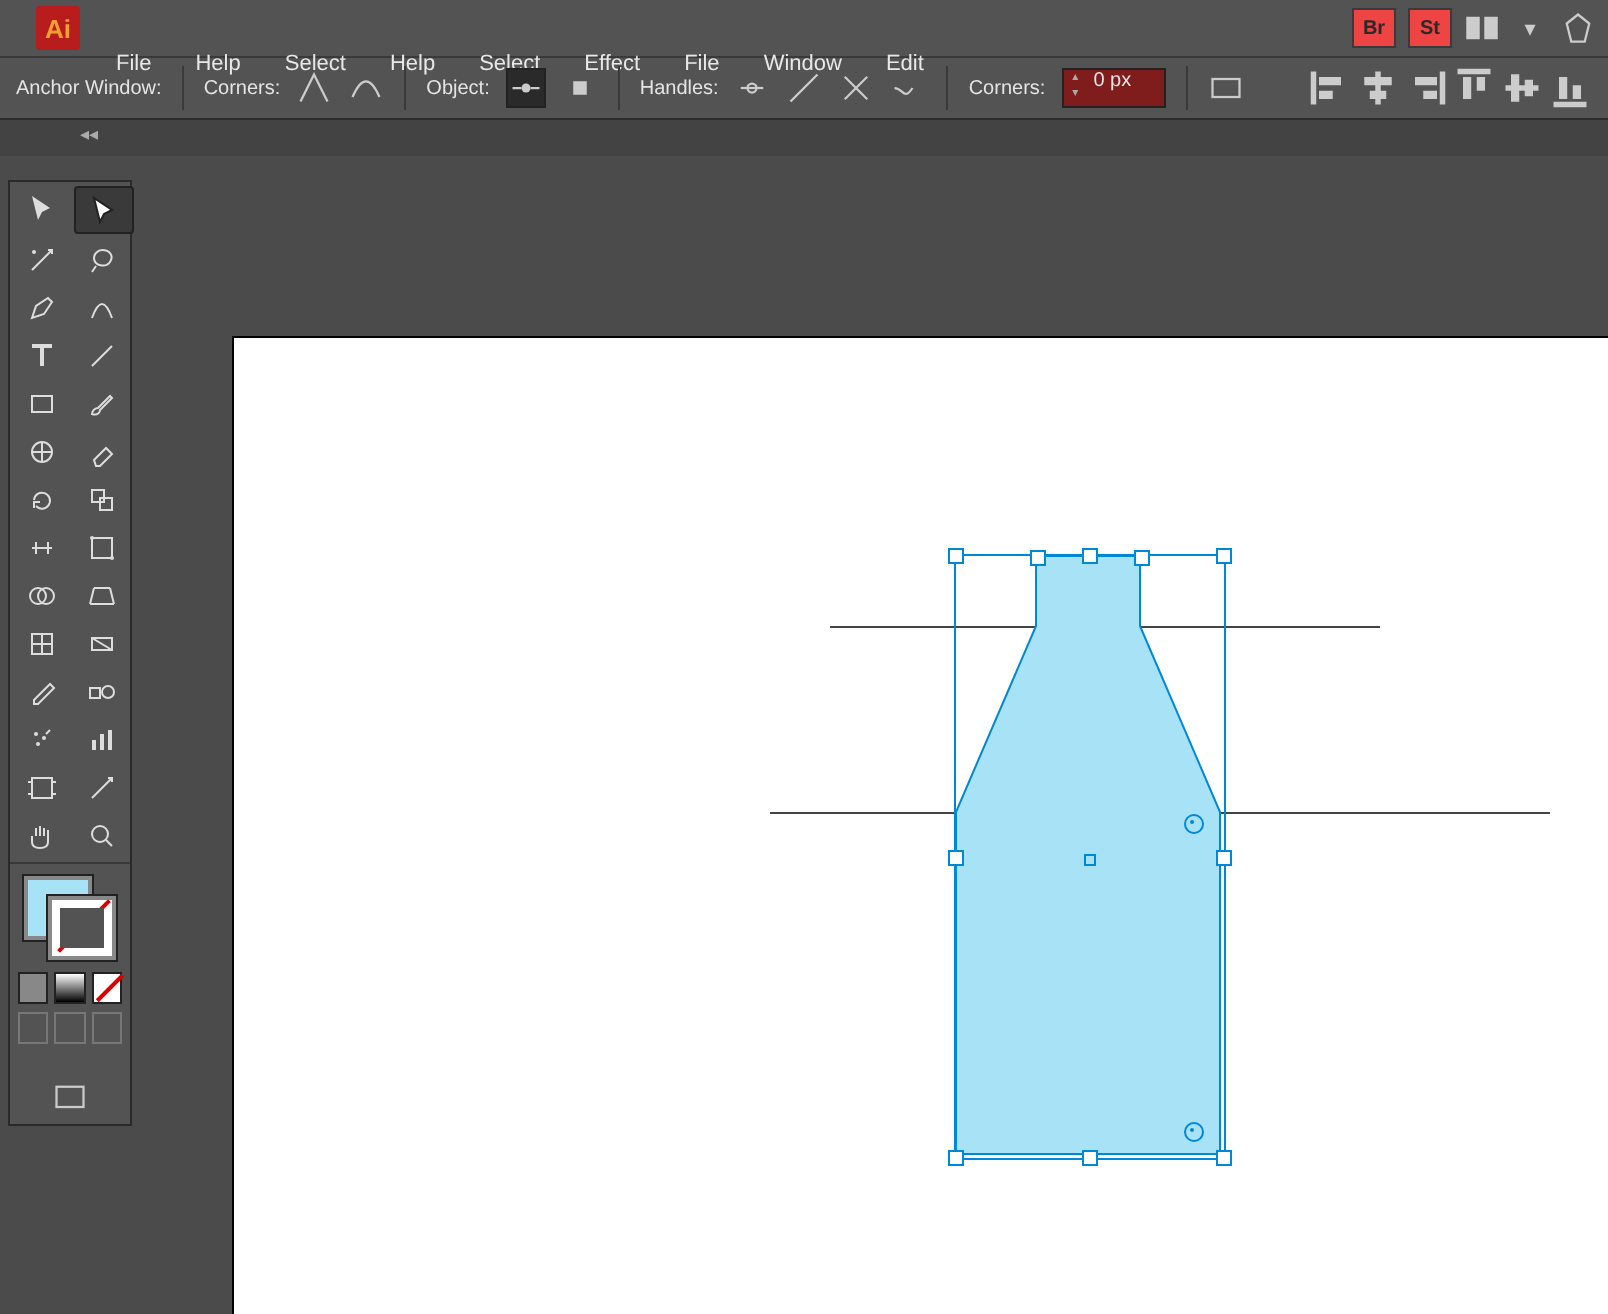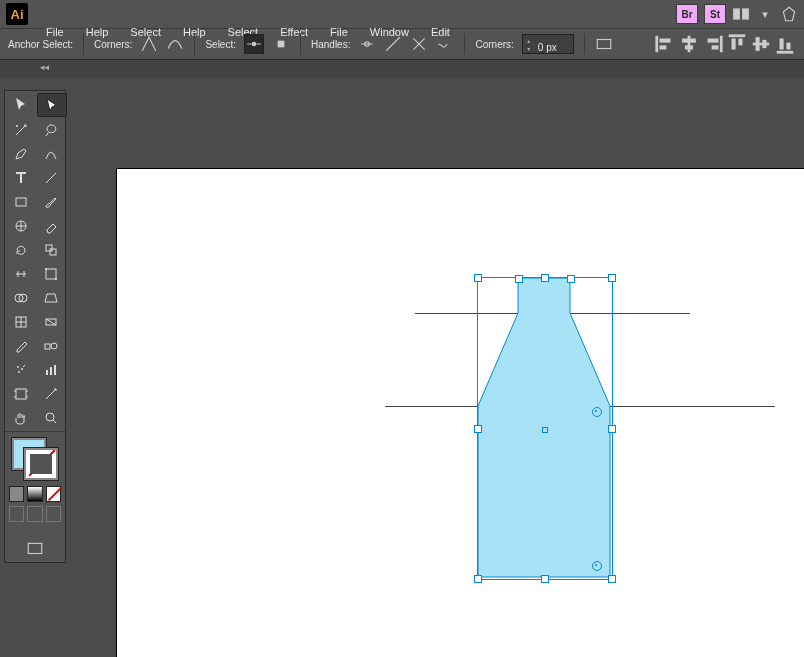--- a/index.html
+++ b/index.html
@@ -1,27 +1,27 @@
 <!DOCTYPE html>
 <html><head>
 <meta charset="utf-8">
 <style>
   html,body{margin:0;padding:0;width:804px;height:657px;background:#4b4b4b;font-family:"Segoe UI",Arial,sans-serif;font-size:11px;color:#ddd;overflow:hidden;}
   .menubar{height:28px;background:#535353;display:flex;align-items:center;padding:0 6px;gap:2px;}
-  .ai-logo{width:22px;height:22px;background:#000000;color:#f0a030;font-weight:bold;font-size:13px;display:flex;align-items:center;justify-content:center;margin-right:6px;border-radius:2px;}
+  .ai-logo{width:22px;height:22px;background:#b91c1c;color:#f0a030;font-weight:bold;font-size:13px;display:flex;align-items:center;justify-content:center;margin-right:6px;border-radius:2px;margin-left:12px;}
   .menu-item{padding:4px 10px;color:#e8e8e8;cursor:pointer;margin-top:36px;}
   .menu-right{margin-left:auto;display:flex;align-items:center;gap:6px;}
-  .sq-btn{width:20px;height:18px;background:#f0abfc;color:#2a2a2a;font-size:10px;font-weight:bold;display:flex;align-items:center;justify-content:center;border:1px solid #3a3a3a;}
+  .sq-btn{width:20px;height:18px;background:#ef4444;color:#2a2a2a;font-size:10px;font-weight:bold;display:flex;align-items:center;justify-content:center;border:1px solid #3a3a3a;}
   .tiny-icon{width:18px;height:18px;display:flex;align-items:center;justify-content:center;color:#ccc;}
   .controlbar{height:30px;background:#535353;border-top:1px solid #3a3a3a;border-bottom:1px solid #2a2a2a;display:flex;align-items:center;padding:0 8px;gap:8px;font-size:10px;color:#e4e4e4;}
   .cb-label{font-size:10px;}
   .cb-sep{width:1px;height:22px;background:#3a3a3a;margin:0 2px;}
   .cb-ico{width:18px;height:18px;display:flex;align-items:center;justify-content:center;}
   .cb-ico.active{background:#2a2a2a;border:1px solid #222;}
-  .corner-input{width:50px;height:18px;background:#404040;border:1px solid #222;display:flex;align-items:flex-end;}
+  .corner-input{width:50px;height:18px;background:#7f1d1d;border:1px solid #222;display:flex;align-items:flex-start;}
   .corner-input .stepper{width:12px;display:flex;flex-direction:column;}
   .corner-input .stepper div{height:8px;font-size:6px;color:#aaa;text-align:center;line-height:8px;}
   .corner-input .val{flex:1;font-size:10px;padding-left:3px;}
   .align-group{margin-left:auto;display:flex;gap:2px;align-items:center;}
   .align-btn{width:22px;height:20px;display:flex;align-items:center;justify-content:center;}
   .tabbar{height:20px;background:#434343;display:flex;align-items:flex-end;padding-left:72px;}
   .tabbar .collapse{position:absolute;left:40px;top:62px;color:#aaa;font-size:9px;}
   .doc-tab{height:20px;background:#505050;padding:0 10px;display:flex;align-items:center;gap:10px;color:#ddd;font-size:11px;border-top:1px solid #5a5a5a;}
   .doc-tab .x{color:#ccc;font-size:11px;cursor:pointer;}
   .workspace{position:absolute;left:0;top:78px;right:0;bottom:0;background:#4b4b4b;}
@@ -74,35 +74,35 @@
     <div class="tiny-icon">▾</div>
     <div class="tiny-icon">
         <svg viewBox="0 0 16 16">
           <path d="M8 2l5 4-2 8H5L3 6z" fill="none" stroke="#ccc"></path>
         </svg>
       </div>
   </div>
 </div>
 
 <div class="controlbar">
-  <span class="cb-label">Anchor Select:</span>
+  <span class="cb-label">Anchor Window:</span>
   <span class="cb-sep"></span>
   <span class="cb-label">Corners:</span>
   <div class="cb-ico">
       <svg viewBox="0 0 16 16">
         <path d="M2 14L8 2l6 12" fill="none" stroke="#ccc"></path>
       </svg>
     </div>
   <div class="cb-ico">
       <svg viewBox="0 0 16 16">
         <path d="M2 12q6-14 12 0" fill="none" stroke="#ccc"></path>
       </svg>
     </div>
   <span class="cb-sep"></span>
-  <span class="cb-label">Select:</span>
+  <span class="cb-label">Object:</span>
   <div class="cb-ico active">
       <svg viewBox="0 0 16 16">
         <circle cx="8" cy="8" r="2" fill="#ccc"></circle>
         <path d="M2 8h4M10 8h4" stroke="#ccc"></path>
       </svg>
     </div>
   <div class="cb-ico">
       <svg viewBox="0 0 16 16">
         <rect x="5" y="5" width="6" height="6" fill="#ccc"></rect>
       </svg>

